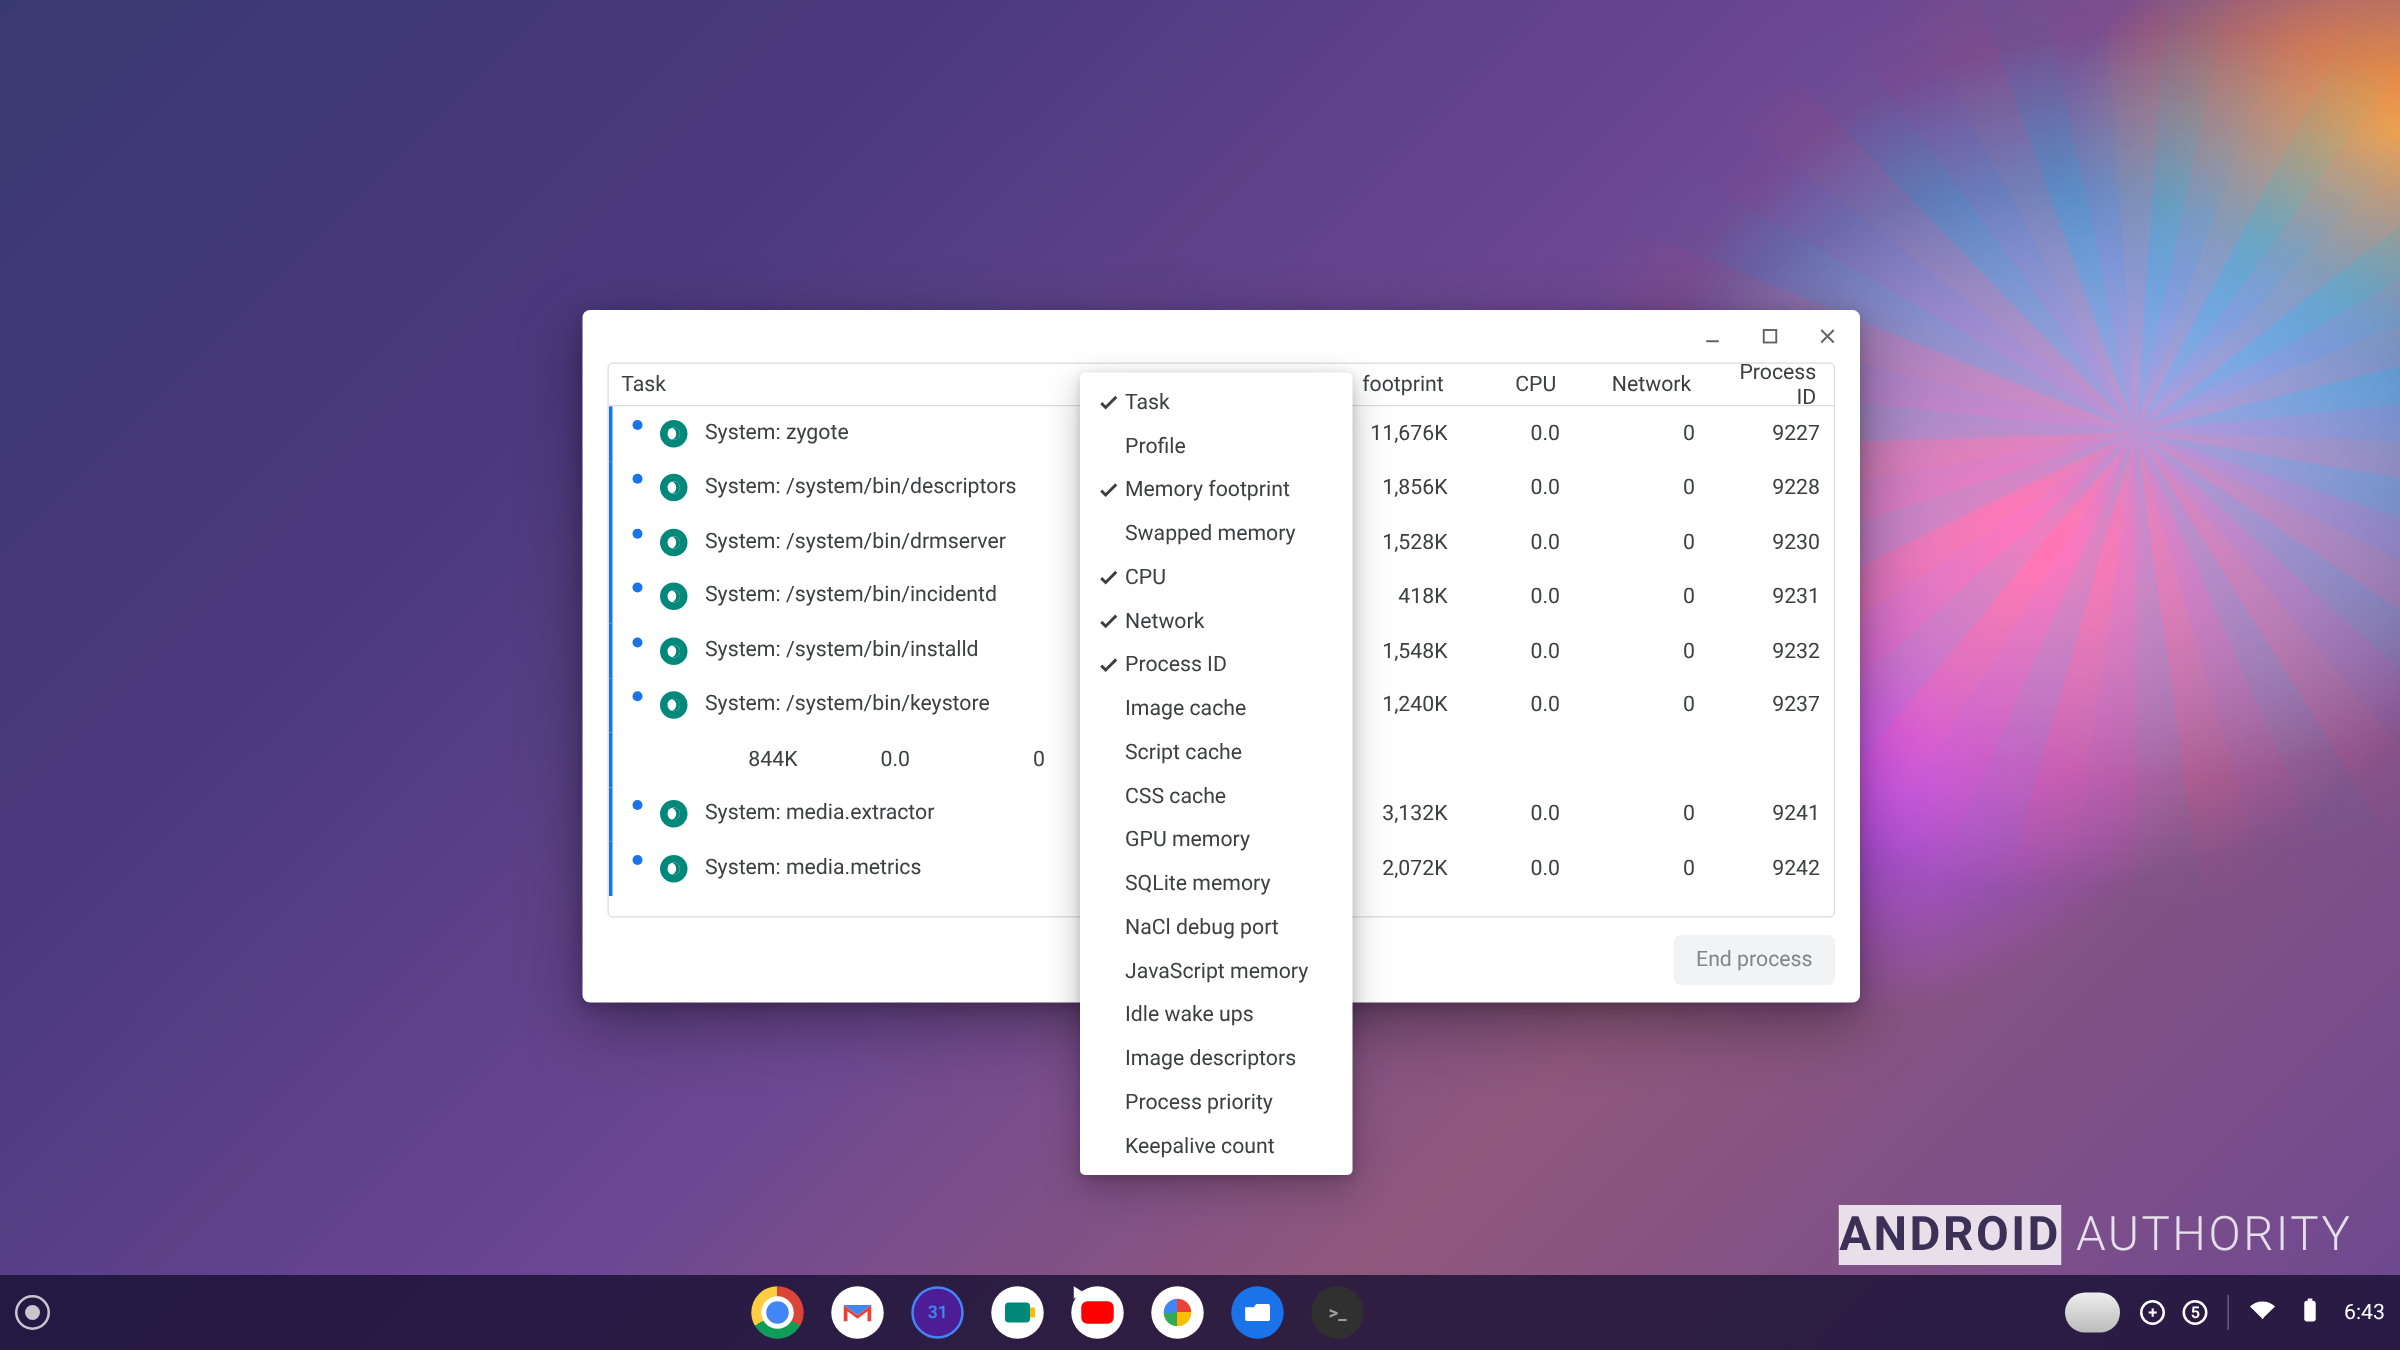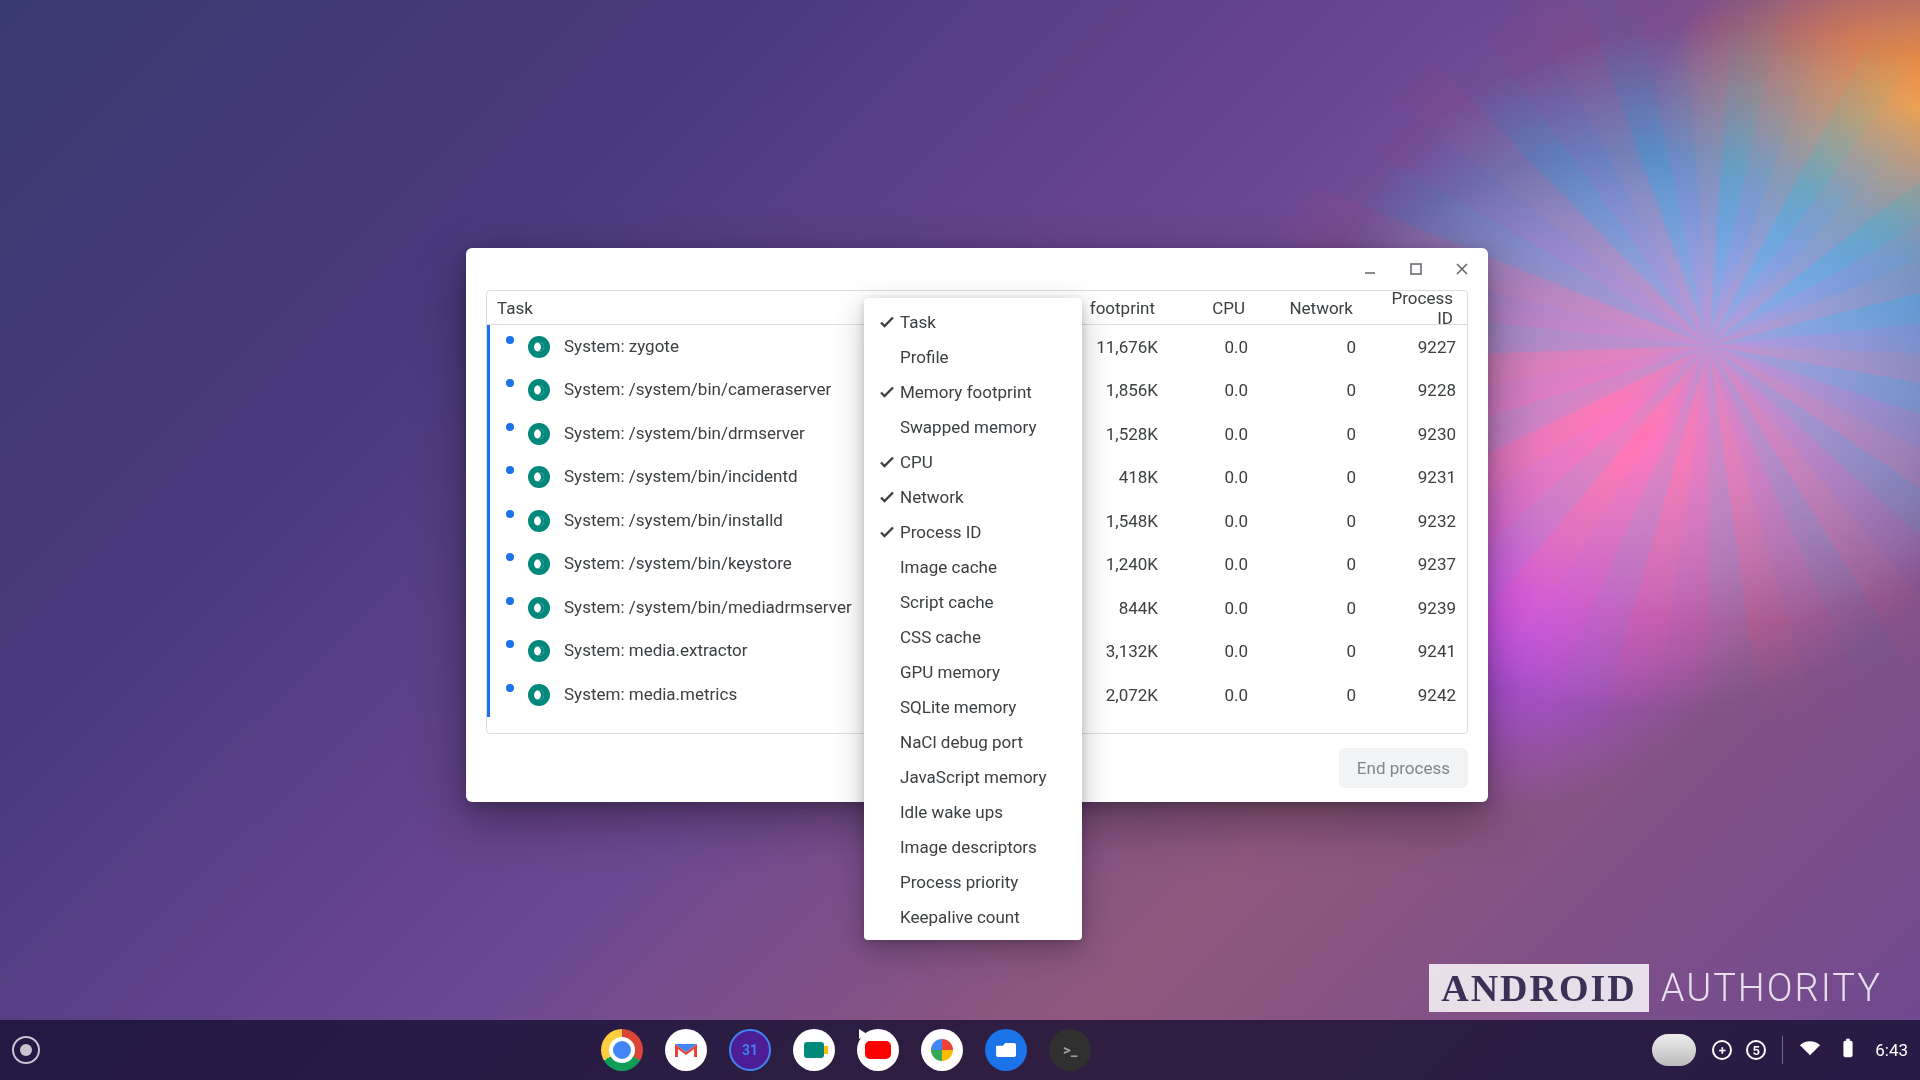--- a/index.html
+++ b/index.html
@@ -185,21 +185,21 @@
 
 
 .watermark {
   position: absolute; right: 38px; bottom: 68px;
   display: flex; align-items: center; gap: 12px;
   font-size: 38px; letter-spacing: 2px; color: rgba(255,255,255,.82);
   font-weight: 300;
 }
 .watermark .box {
   background: rgba(255,255,255,.82); color: rgba(40,30,70,.9);
-  padding: 2px 12px; font-weight: 700; font-family: Liberation Serif, serif;
+  padding: 2px 0; font-weight: 700;
 }
 </style>
 </head>
 <body>
 
 <div class="wallpaper"></div>
 
 <div class="window">
   <div class="titlebar">
     <div class="winbtn">
@@ -236,21 +236,21 @@
           </div>
           <div class="td col-mem">11,676K</div>
           <div class="td col-cpu">0.0</div>
           <div class="td col-net">0</div>
           <div class="td col-pid">9227</div>
         </div>
         <div class="row">
           <div class="td col-task task-cell">
             <span class="bullet"></span>
             <span class="appicon"></span>
-            <span>System: /system/bin/cameraserver</span>
+            <span>System: /system/bin/descriptors</span>
           </div>
           <div class="td col-mem">1,856K</div>
           <div class="td col-cpu">0.0</div>
           <div class="td col-net">0</div>
           <div class="td col-pid">9228</div>
         </div>
         <div class="row">
           <div class="td col-task task-cell">
             <span class="bullet"></span>
             <span class="appicon"></span>
@@ -288,25 +288,20 @@
             <span class="bullet"></span>
             <span class="appicon"></span>
             <span>System: /system/bin/keystore</span>
           </div>
           <div class="td col-mem">1,240K</div>
           <div class="td col-cpu">0.0</div>
           <div class="td col-net">0</div>
           <div class="td col-pid">9237</div>
         </div>
         <div class="row">
-          <div class="td col-task task-cell">
-            <span class="bullet"></span>
-            <span class="appicon"></span>
-            <span>System: /system/bin/mediadrmserver</span>
-          </div>
           <div class="td col-mem">844K</div>
           <div class="td col-cpu">0.0</div>
           <div class="td col-net">0</div>
           <div class="td col-pid">9239</div>
         </div>
         <div class="row">
           <div class="td col-task task-cell">
             <span class="bullet"></span>
             <span class="appicon"></span>
             <span>System: media.extractor</span>

